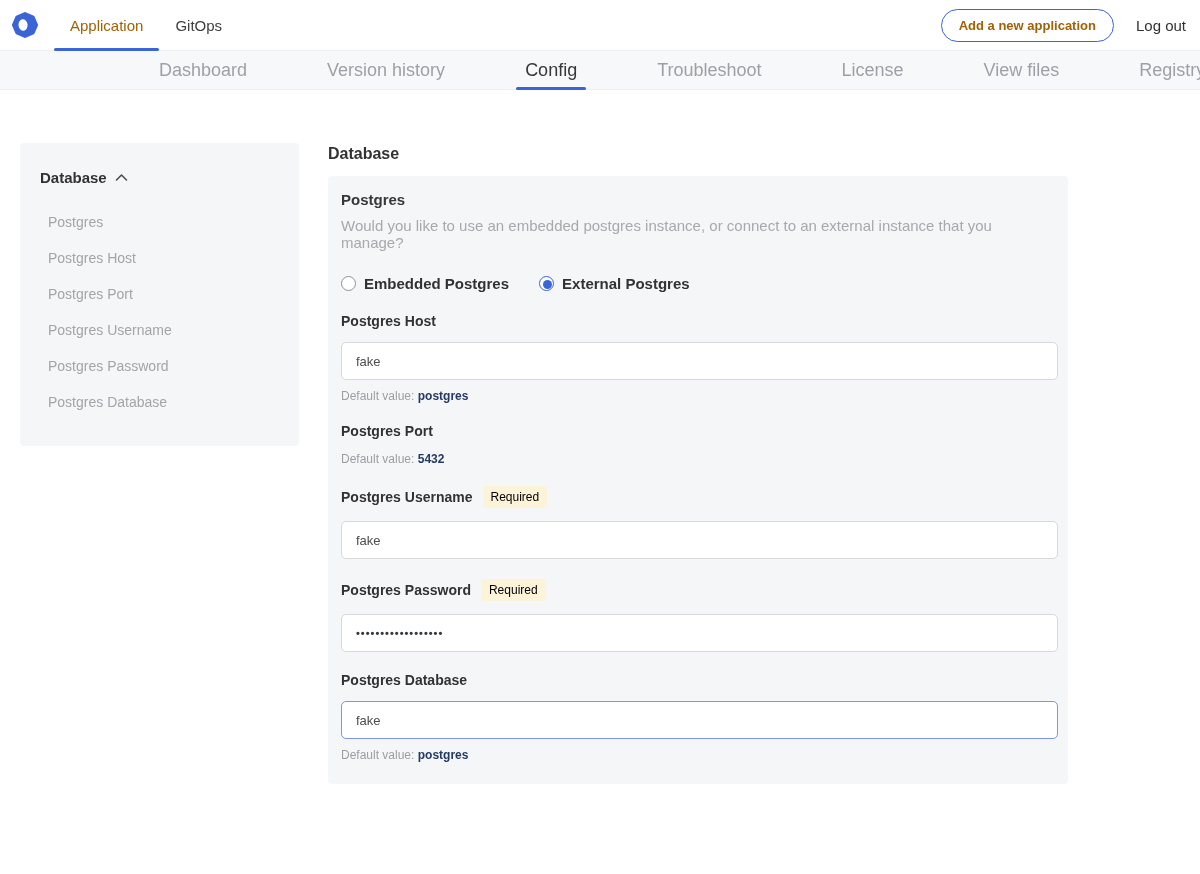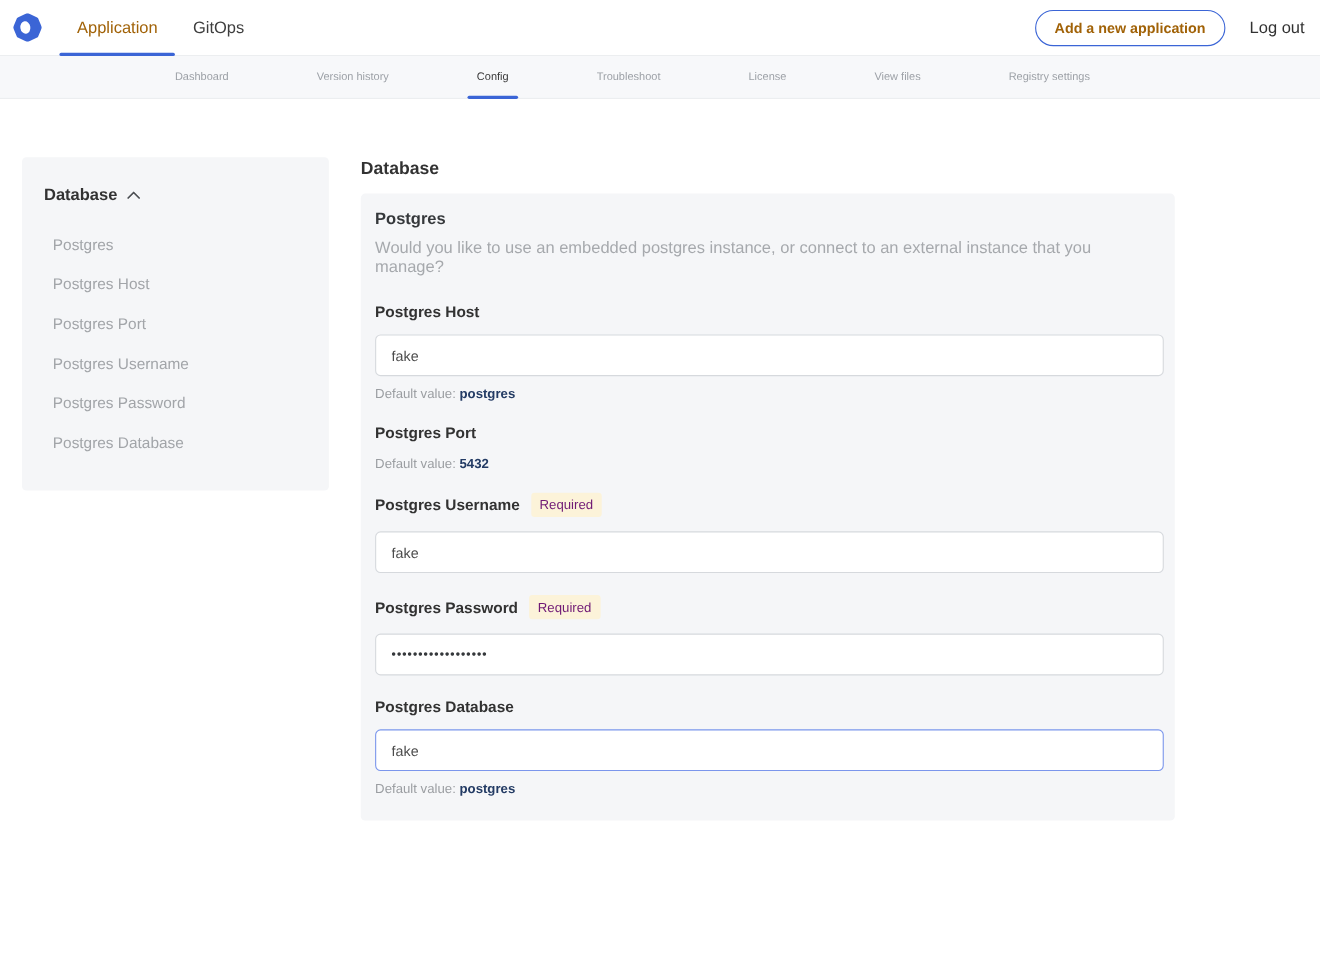--- a/index.html
+++ b/index.html
@@ -31,21 +31,21 @@
     cursor: pointer; font-family: "Liberation Sans", sans-serif;
   }
   .logout { font-size: 15px; color: #323232; cursor: pointer; }
 
   
   .subnav {
     height: 39px; background: #f7f8fa; border-bottom: 1px solid #eceef0;
     display: flex; align-items: stretch; padding-left: 150px; gap: 62px;
   }
   .subnav-tab {
-    display: flex; align-items: center; padding: 0 9px; font-size: 10px;
+    display: flex; align-items: center; padding: 0 9px; font-size: 18px;
     color: #9da1a7; cursor: pointer; position: relative; white-space: nowrap;
   }
   .subnav-tab.active { color: #383838; }
   .subnav-tab.active::after {
     content: ""; position: absolute; left: 0; right: 0; bottom: -1px;
     height: 3px; background: #3b65d6; border-radius: 2px;
   }
 
   
   .content { display: flex; padding: 53px 0 0 20px; align-items: flex-start; }
@@ -83,21 +83,21 @@
   .radio-option.selected .radio-circle { border-color: #3b65d6; }
   .radio-option.selected .radio-circle::after {
     content: ""; position: absolute; left: 2.5px; top: 2.5px;
     width: 9px; height: 9px; border-radius: 50%; background: #3b65d6;
   }
   .radio-label { font-size: 15px; font-weight: bold; color: #323232; }
 
   .field-label-row { display: flex; align-items: center; gap: 10px; margin: 20px 0 13px 0; }
   .field-label { font-size: 14px; font-weight: bold; color: #323232; }
   .required-badge {
-    background: #fcf3d9; color: #701a75; font-size: 12px;
+    background: #fcf3d9; color: #000000; font-size: 12px;
     padding: 4px 8px; border-radius: 3px;
   }
   .text-input {
     width: 717px; height: 38px; background: #ffffff;
     border: 1px solid #d6d9dd; border-radius: 5px;
     padding: 0 14px; font-size: 13px; color: #4c4c4c;
     font-family: "Liberation Sans", sans-serif; outline: none; display: block;
   }
   .text-input.focused { border: 1px solid #7b96ec; }
   .text-input.masked { font-size: 11px; letter-spacing: 1px; font-weight: bold; color: #35383b; }
@@ -170,20 +170,30 @@
     <div class="sidebar-item">Postgres Database</div>
   </div>
 
   <div class="main">
     <div class="main-heading">Database</div>
 
     <div class="config-card">
       <div class="group-title">Postgres</div>
       <div class="group-desc">Would you like to use an embedded postgres instance, or connect to an external instance that you manage?</div>
 
+      <div class="radio-row">
+        <div class="radio-option">
+          <span class="radio-circle"></span>
+          <span class="radio-label">Embedded Postgres</span>
+        </div>
+        <div class="radio-option selected">
+          <span class="radio-circle"></span>
+          <span class="radio-label">External Postgres</span>
+        </div>
+      </div>
 
       <div>
         <div class="field-label-row">
           <span class="field-label">Postgres Host</span>
         </div>
         <input class="text-input" type="text" value="fake" style="">
         <div class="helper">
           <span>Default value:</span>
           <b>postgres</b>
         </div>

